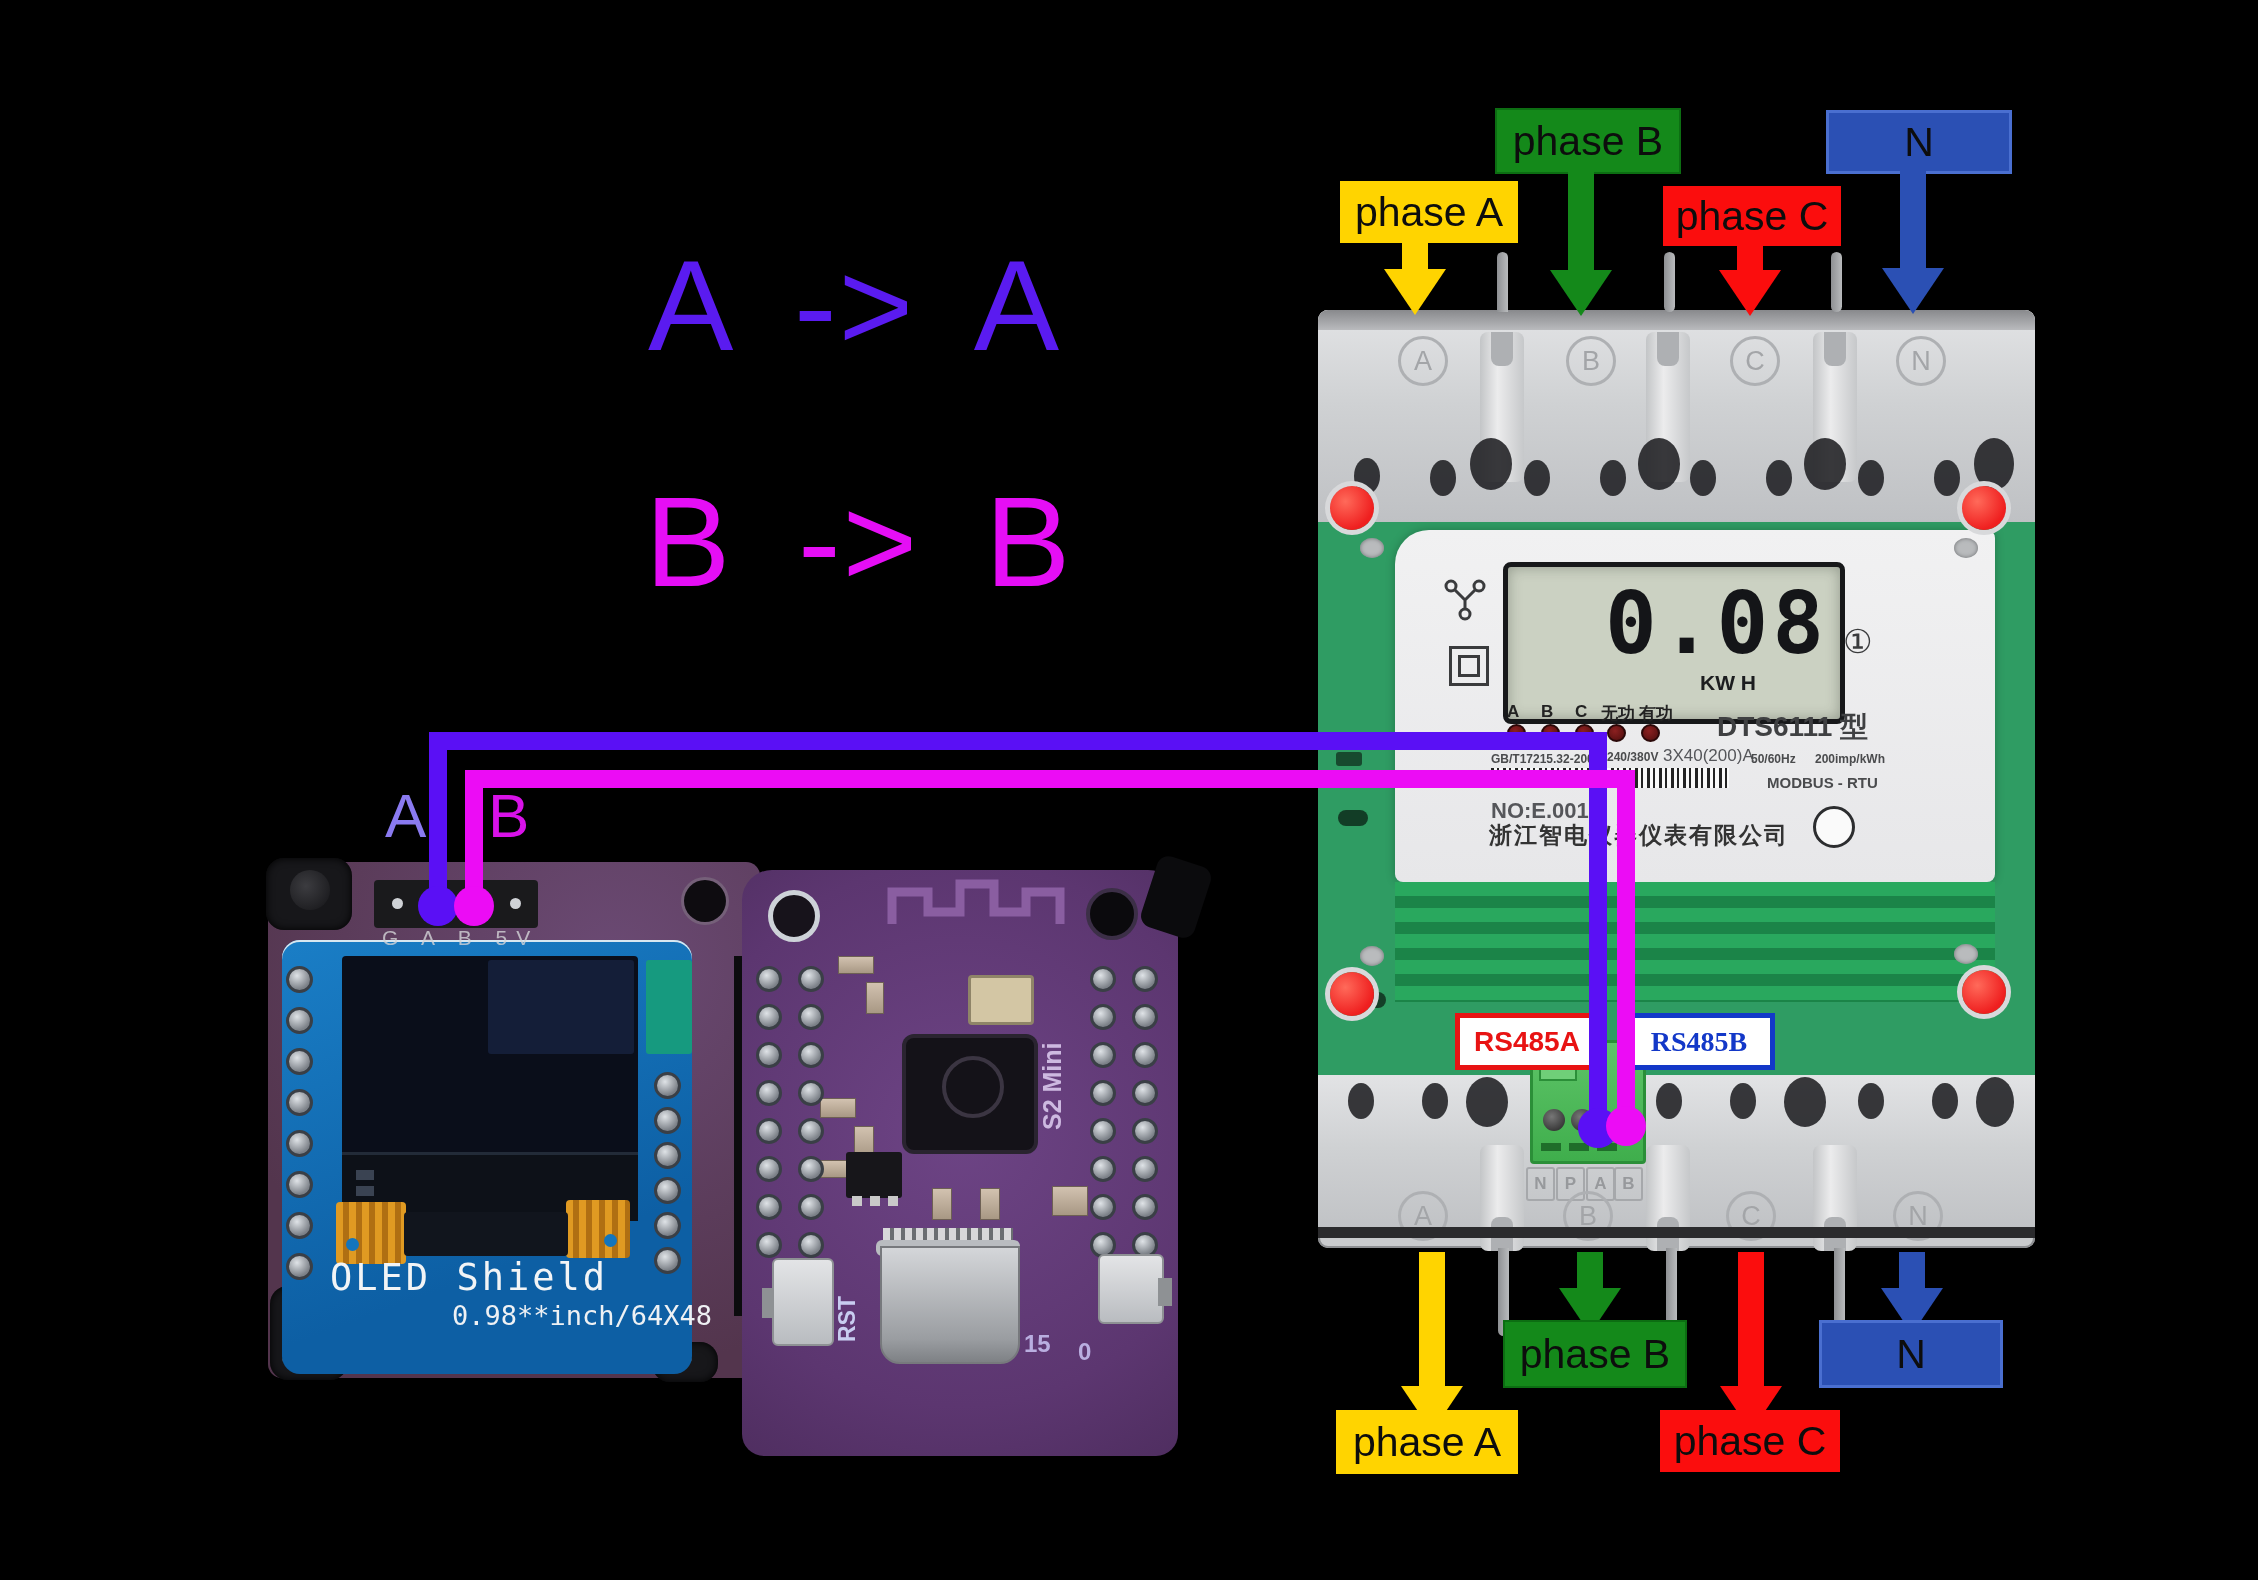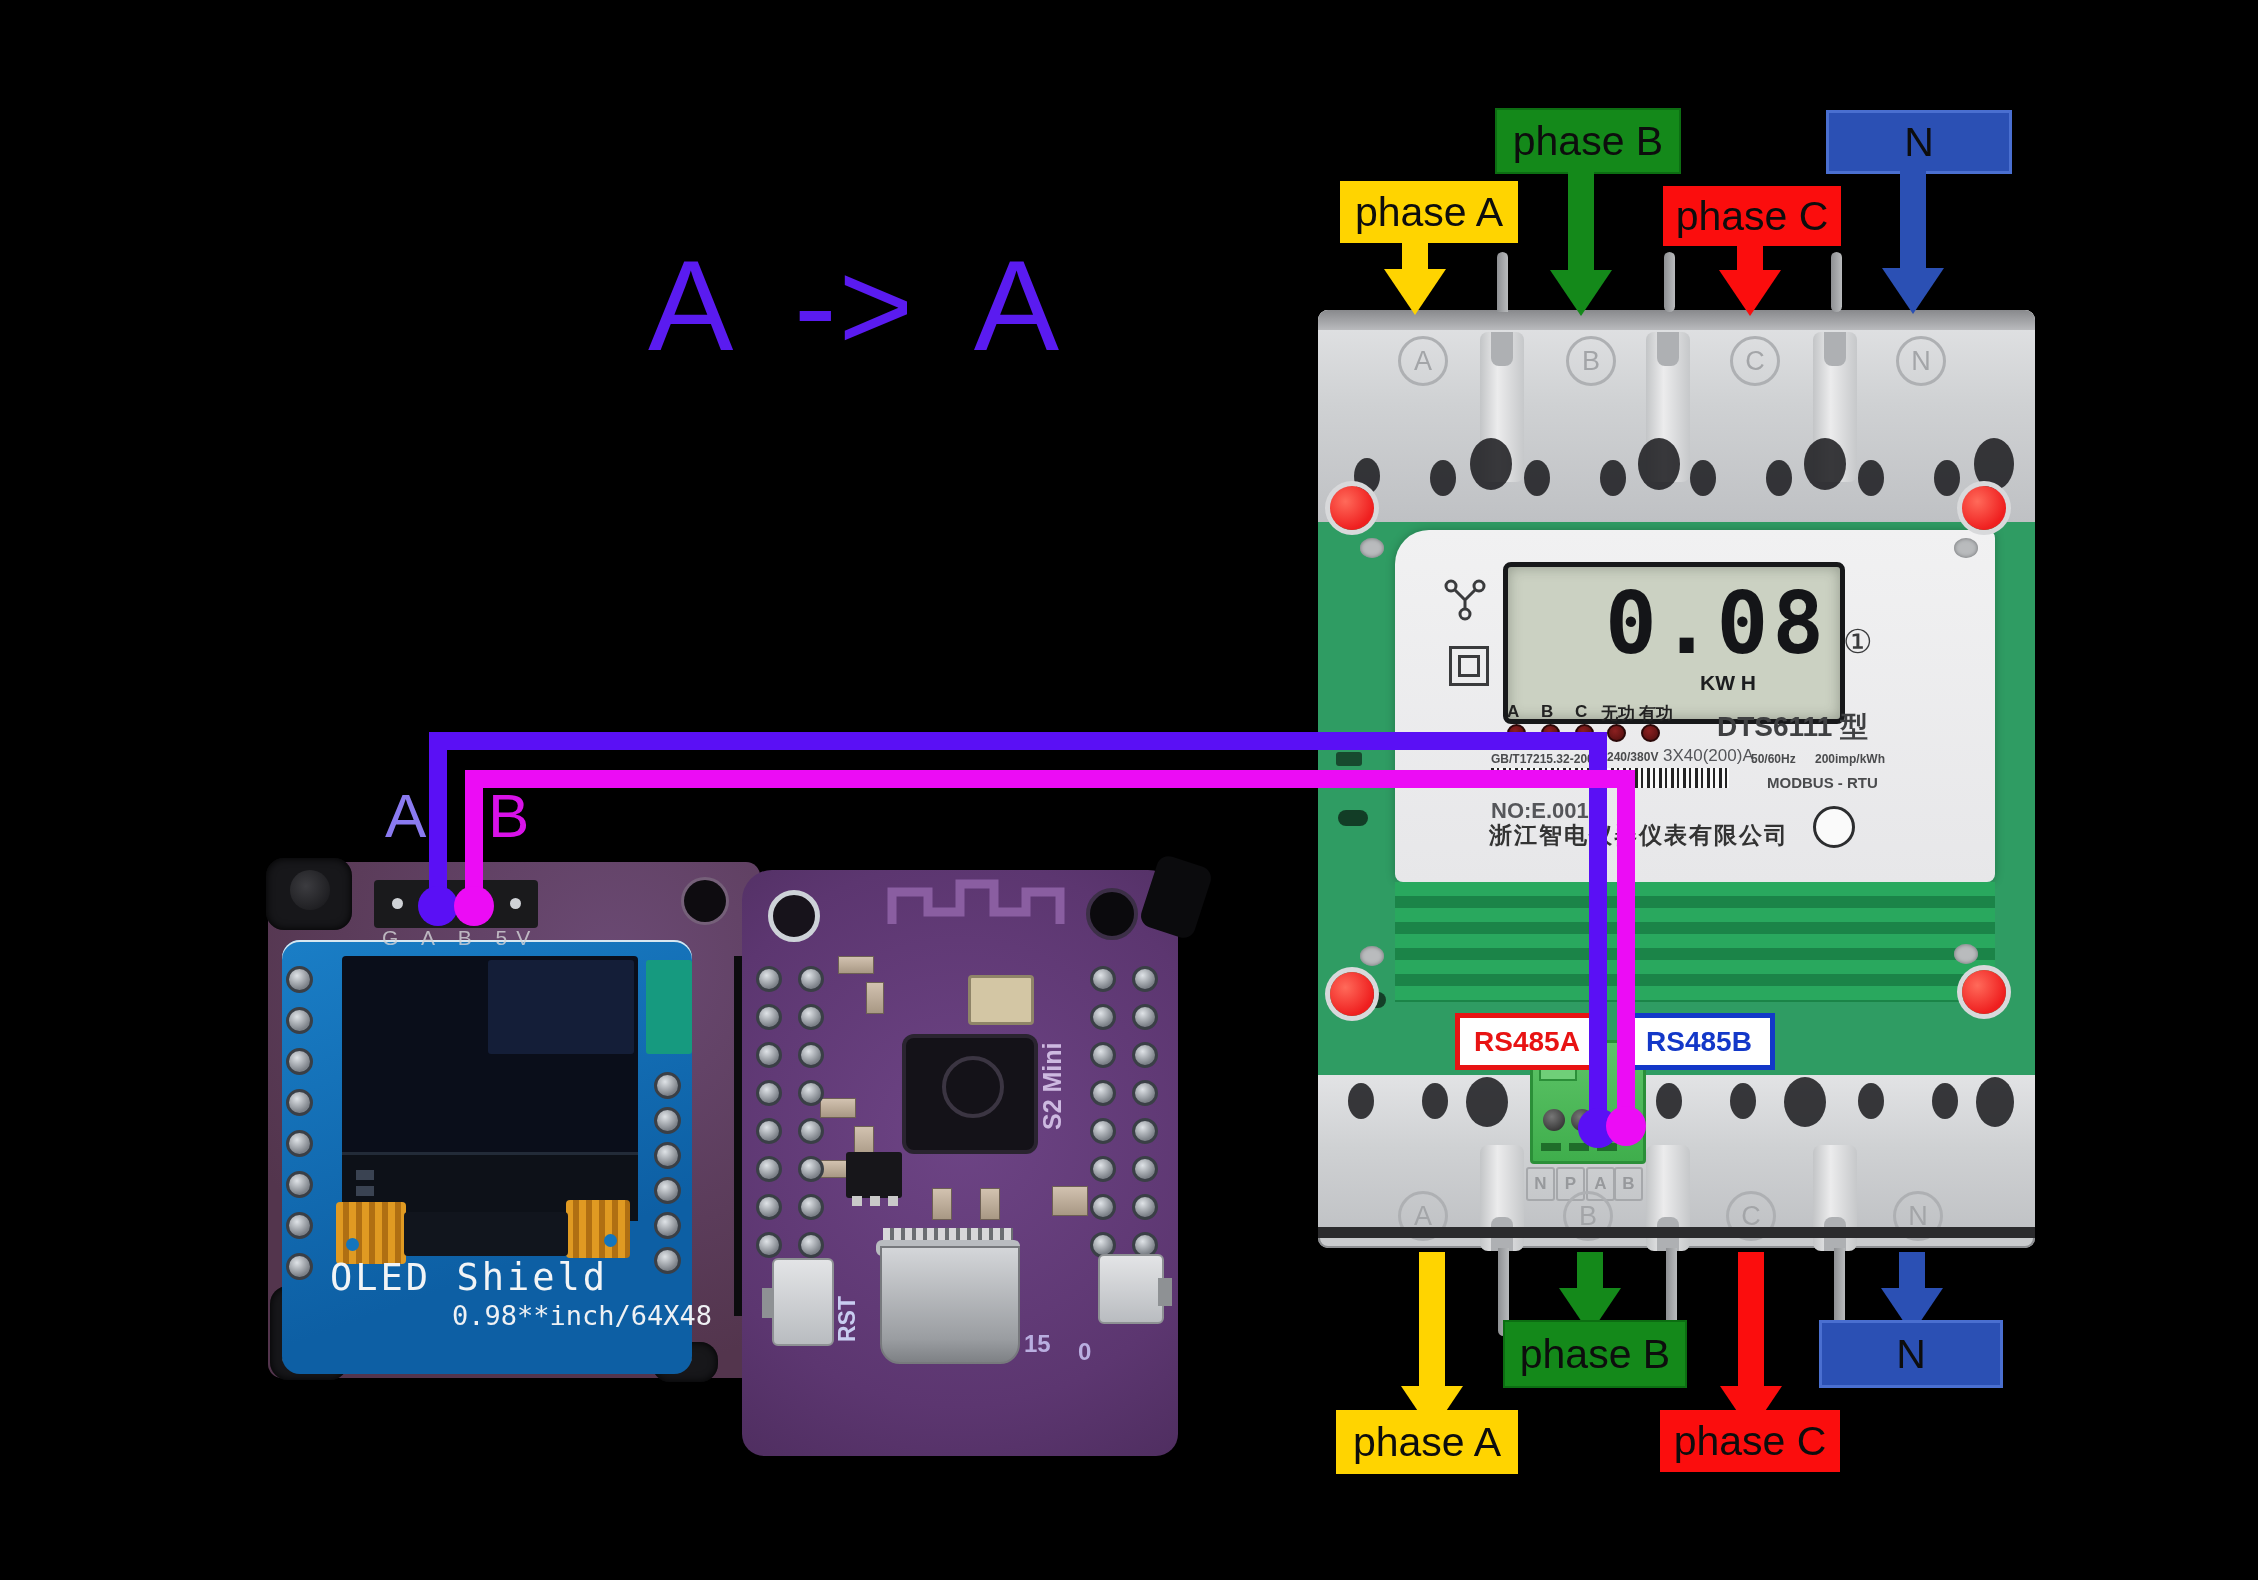--- a/index.html
+++ b/index.html
@@ -72,20 +72,21 @@
   .smd{background:linear-gradient(#d2c2b0,#a89884);border:1px solid #6e6054;}
   .btn{background:linear-gradient(180deg,#e3e4e6,#b9bcc0);border:2px solid #8e9194;border-radius:6px;}
   .vert{writing-mode:vertical-rl;transform:rotate(180deg);}
 </style>
 </head>
 <body>
 
 <div id="canvas">
 
   <div class="abs map-text" style="left:648px;top:232px;color:var(--mapping_a);">A -&gt; A</div>
+  <div class="abs map-text" style="left:645px;top:468px;color:var(--mapping_b);">B -&gt; B</div>
 
   <div class="abs meter">
 
     <div class="abs cover cover-top">
       <div class="abs cover-edge"></div>
       <div class="abs term-circ" style="left:80px;top:26px;">A</div>
       <div class="abs term-circ" style="left:248px;top:26px;">B</div>
       <div class="abs term-circ" style="left:412px;top:26px;">C</div>
       <div class="abs term-circ" style="left:578px;top:26px;">N</div>
       <div class="abs tab" style="left:162px;top:22px;height:150px;">
@@ -200,21 +201,21 @@
 
       <div class="abs term-circ" style="left:80px;top:116px;">A</div>
       <div class="abs term-circ" style="left:245px;top:116px;">B</div>
       <div class="abs term-circ" style="left:408px;top:116px;">C</div>
       <div class="abs term-circ" style="left:575px;top:116px;">N</div>
       <div class="abs" style="left:0;top:152px;width:717px;height:11px;background:#2b2b2d;"></div>
     </div>
   </div>
 
   <div class="abs rs-lab" style="left:1455px;top:1013px;width:134px;height:47px;border:5px solid var(--rs485a);color:var(--rs485a);">RS485A</div>
-  <div class="abs rs-lab" style="left:1623px;top:1013px;width:142px;height:47px;border:5px solid var(--rs485b);color:var(--rs485b);">RS485B</div>
+  <div class="abs rs-lab" style="left:1623px;top:1013px;width:142px;height:47px;border:5px solid var(--rs485b);color:var(--rs485b);font-family:Liberation Serif, serif;">RS485B</div>
 
   <div class="abs tblock">
     <div class="abs tscrew" style="left:10px;top:66px;"></div>
     <div class="abs tscrew" style="left:38px;top:66px;"></div>
     <div class="abs" style="left:8px;top:100px;width:20px;height:8px;background:#1f6e2a;"></div>
     <div class="abs" style="left:36px;top:100px;width:20px;height:8px;background:#1f6e2a;"></div>
     <div class="abs" style="left:64px;top:100px;width:20px;height:8px;background:#1f6e2a;"></div>
     <div class="abs" style="left:6px;top:4px;width:34px;height:30px;background:#6fcf78;border:2px solid #2b8f38;"></div>
   </div>
 

